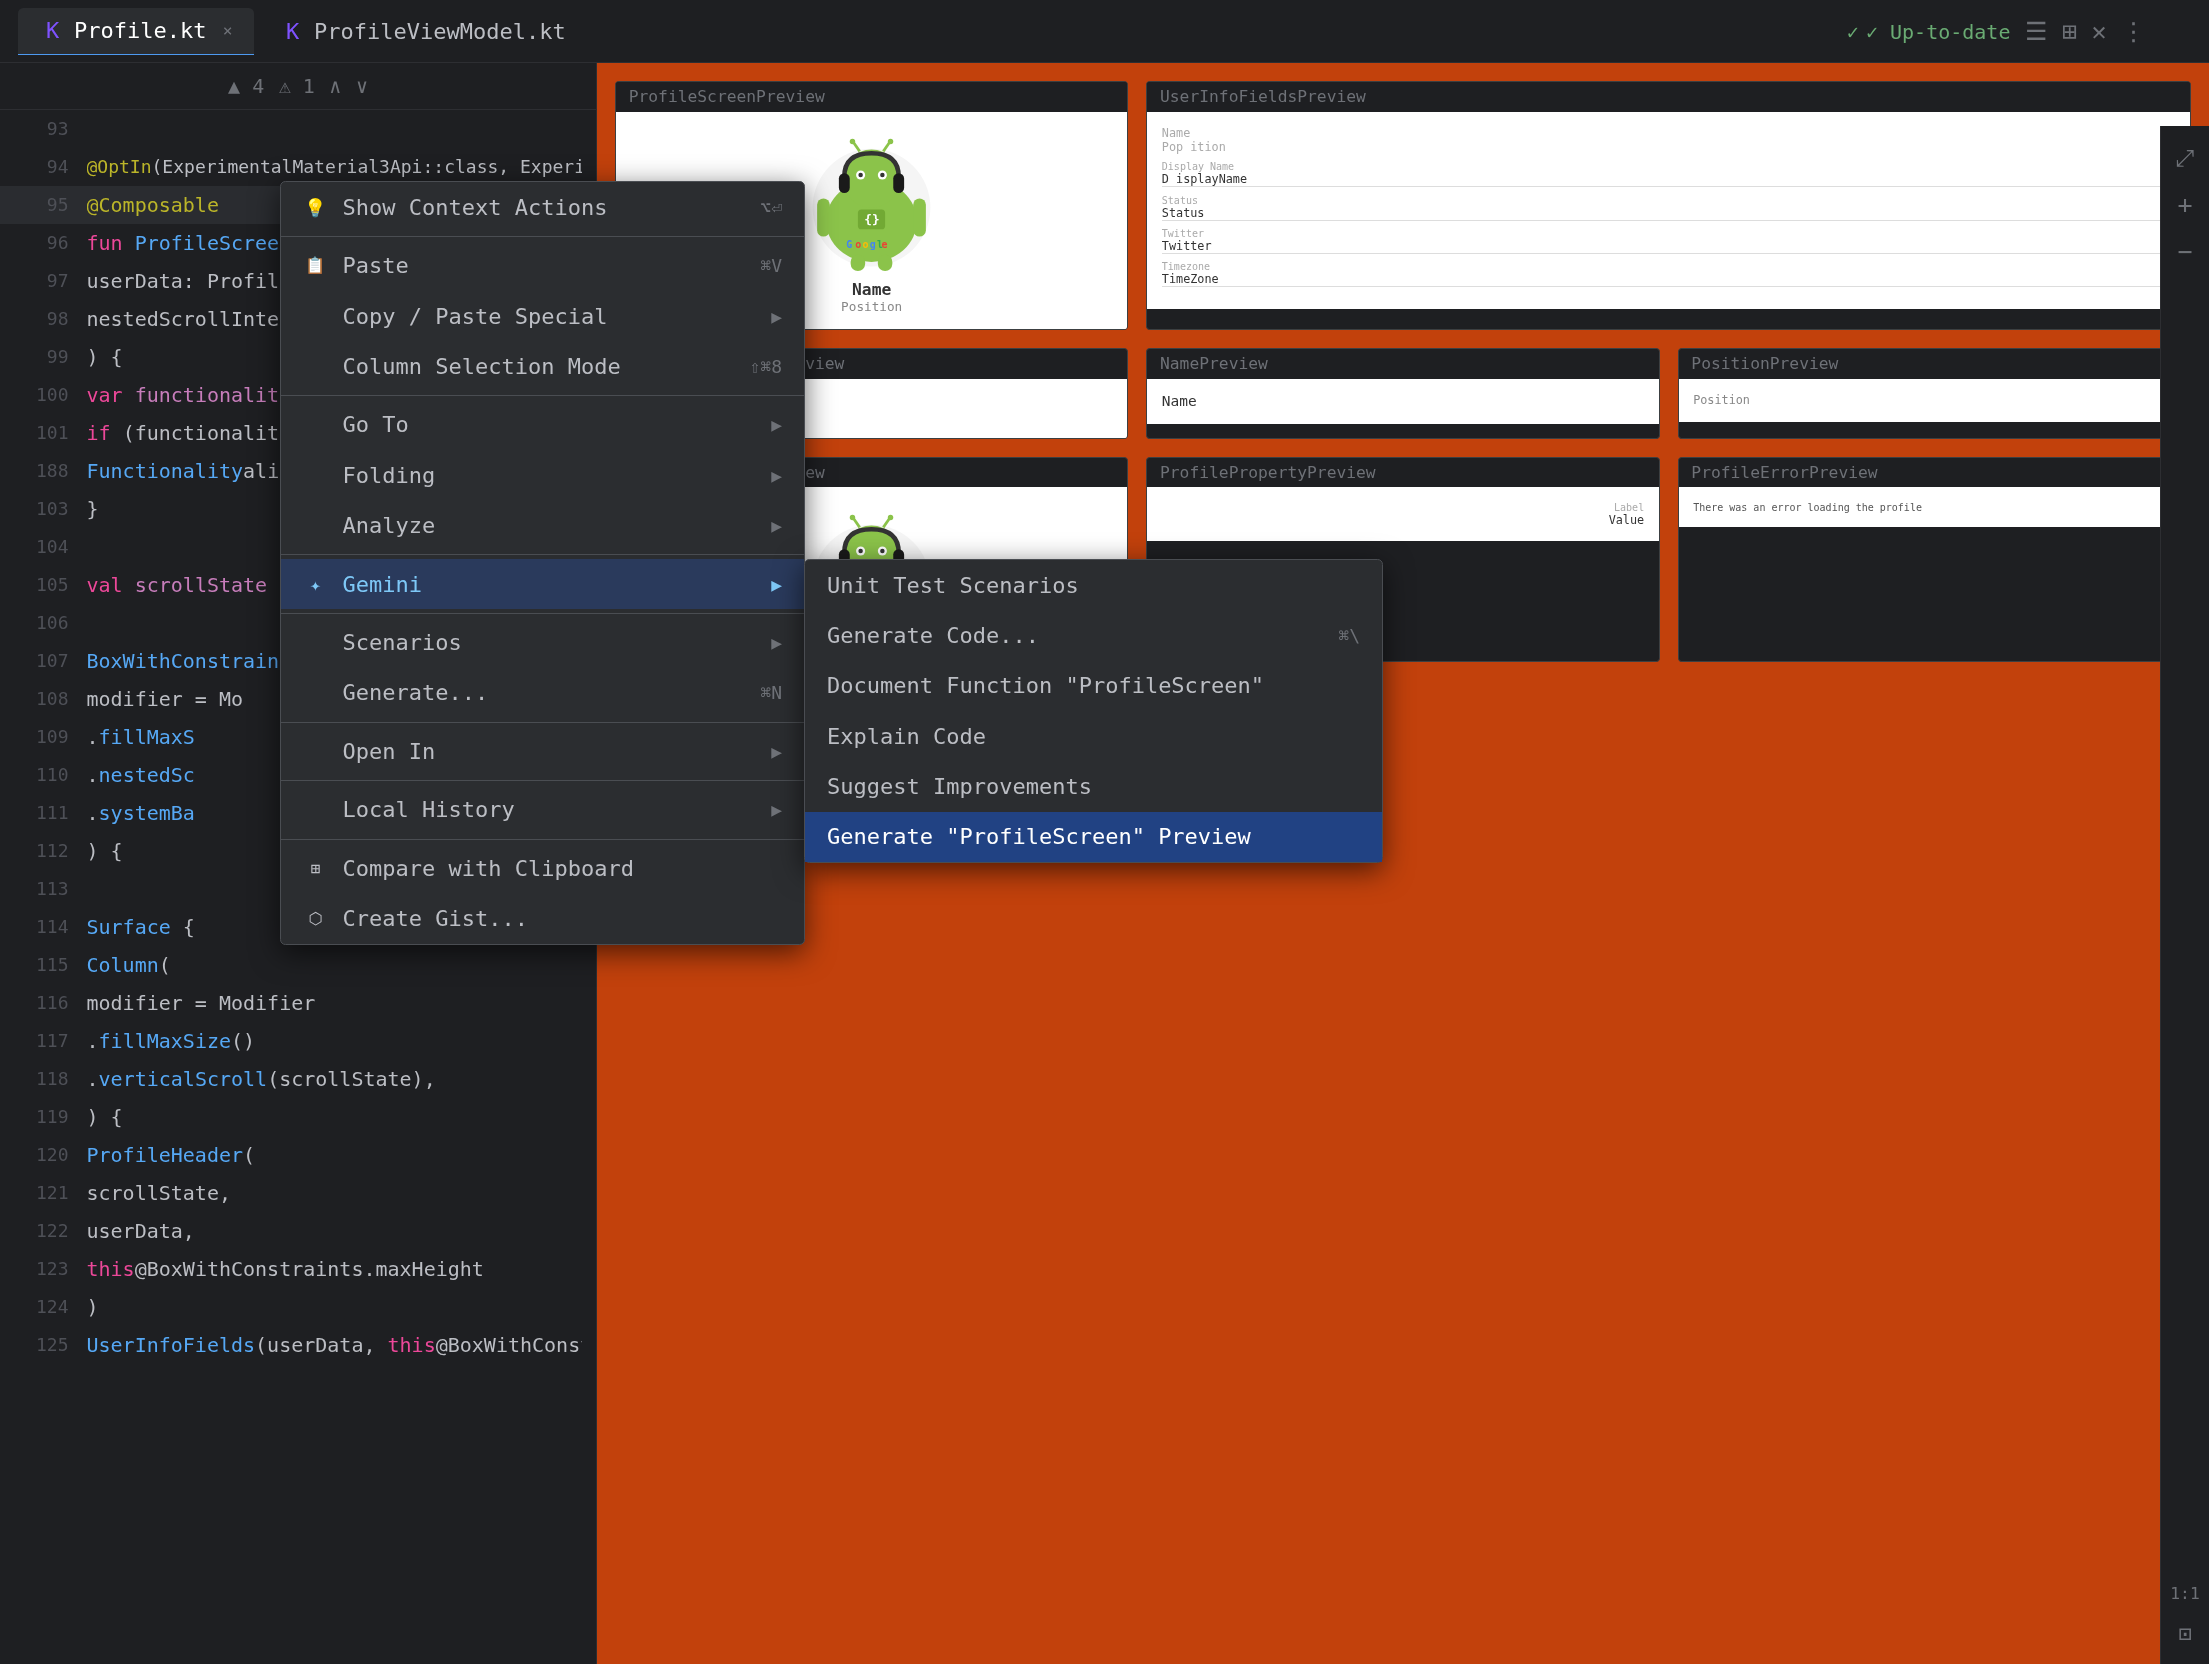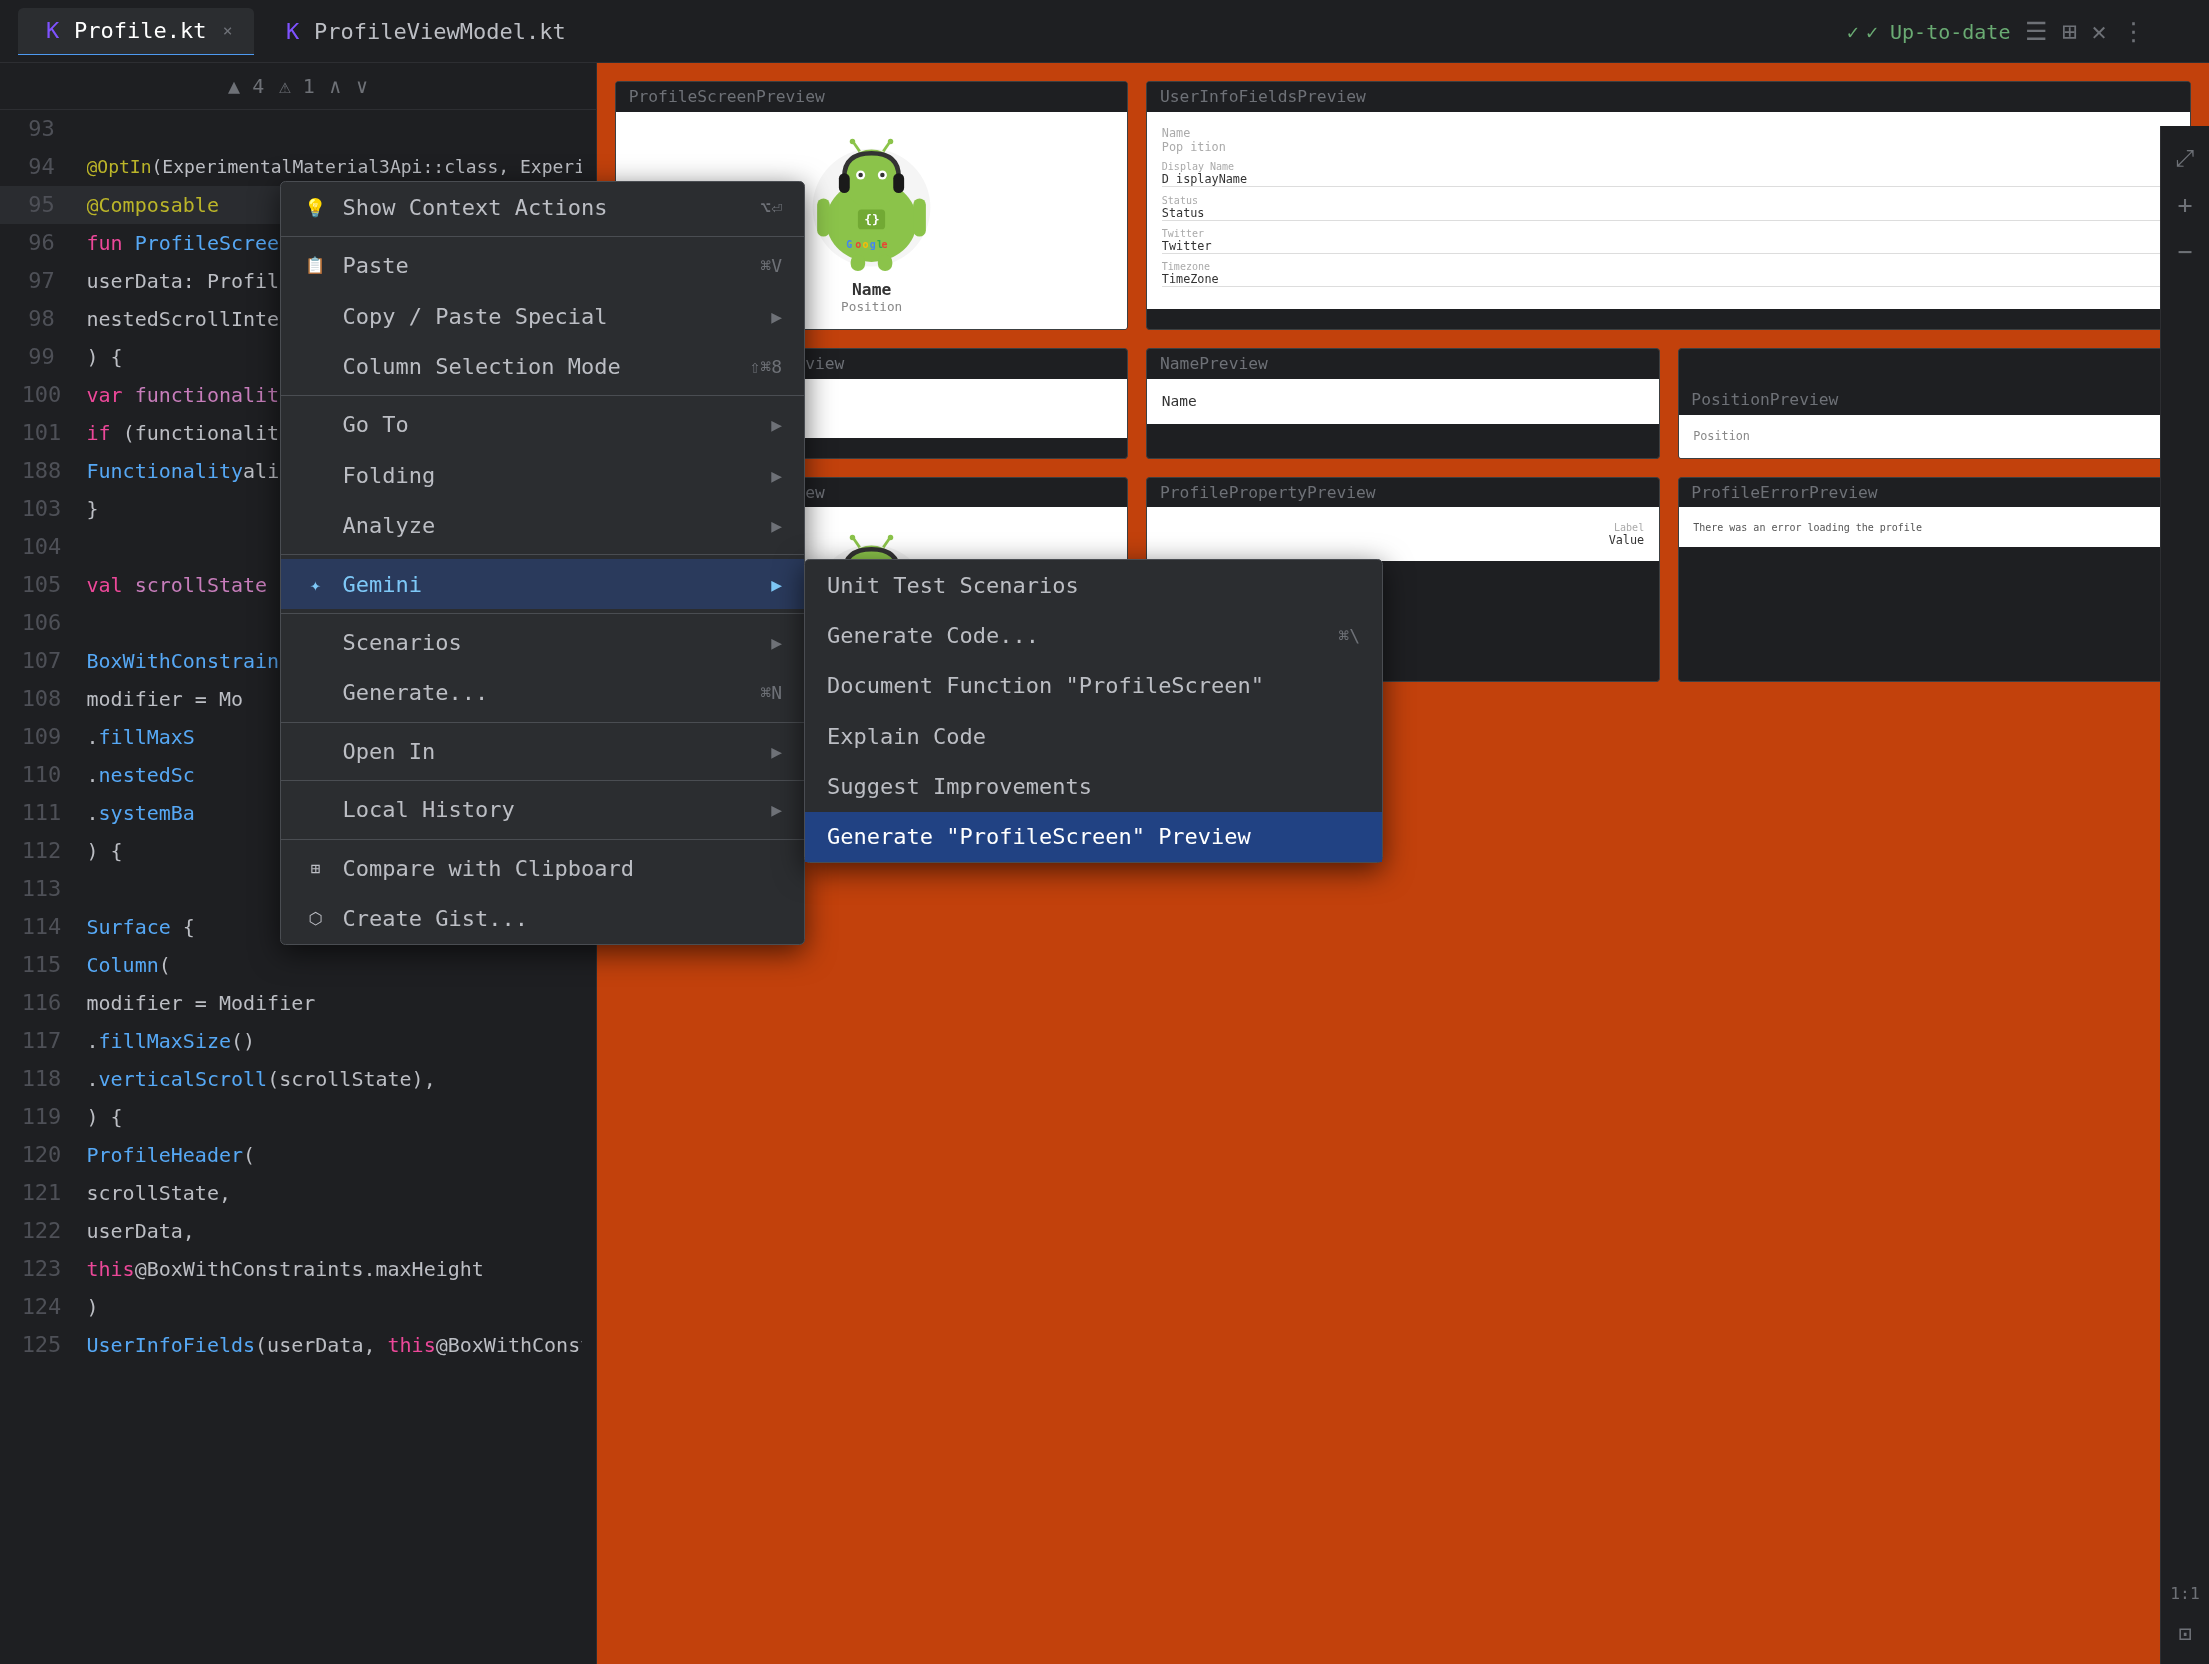--- a/index.html
+++ b/index.html
@@ -96,23 +96,23 @@
 
     .code-line {
       display: flex;
       align-items: center;
       padding: 0 14.5px;
     }
 
     .line-number {
       min-width: 54px;
       color: #4e5057;
-      text-align: center;
+      text-align: right;
       margin-right: 18px;
-      font-size: 22px;
+      font-size: 18px;
       user-select: none;
     }
 
     .code-content {
       flex: 1;
       white-space: nowrap;
       overflow: hidden;
     }
 
     .line-highlight {
@@ -576,21 +576,21 @@
       </div>
 
       <div style="background:#1e1f22; border:0.9px solid #3c3f41; border-radius:3.6px; overflow:hidden;">
         <div style="font-size:16.3px; color:#6e7177; padding:5.4px 12.7px;">NamePreview</div>
         <div style="background:white; padding:14.5px;">
           <div style="font-size:14.5px; color:#333;">Name</div>
         </div>
       </div>
 
       <div style="background:#1e1f22; border:0.9px solid #3c3f41; border-radius:3.6px; overflow:hidden;">
-        <div style="font-size:16.3px; color:#6e7177; padding:5.4px 12.7px;margin-top:36px;">PositionPreview</div>
+        <div style="font-size:16.3px; color:#6e7177; padding:5.4px 12.7px;">PositionPreview</div>
         <div style="background:white; padding:14.5px;">
           <div style="font-size:11.8px; color:#888;">Position</div>
         </div>
       </div>
 
       <div style="grid-column:1; background:#1e1f22; border:0.9px solid #3c3f41; border-radius:3.6px; overflow:hidden;">
         <div style="font-size:16.3px; color:#6e7177; padding:5.4px 12.7px;">ProfileHeaderPreview</div>
         <div style="background:white; padding:14.5px; display:flex; justify-content:center;">
           <svg width="145" height="145" viewBox="0 0 160 160" style="font-size:24px">
             <circle cx="80" cy="90" r="65" fill="#f5f5f5"></circle>

